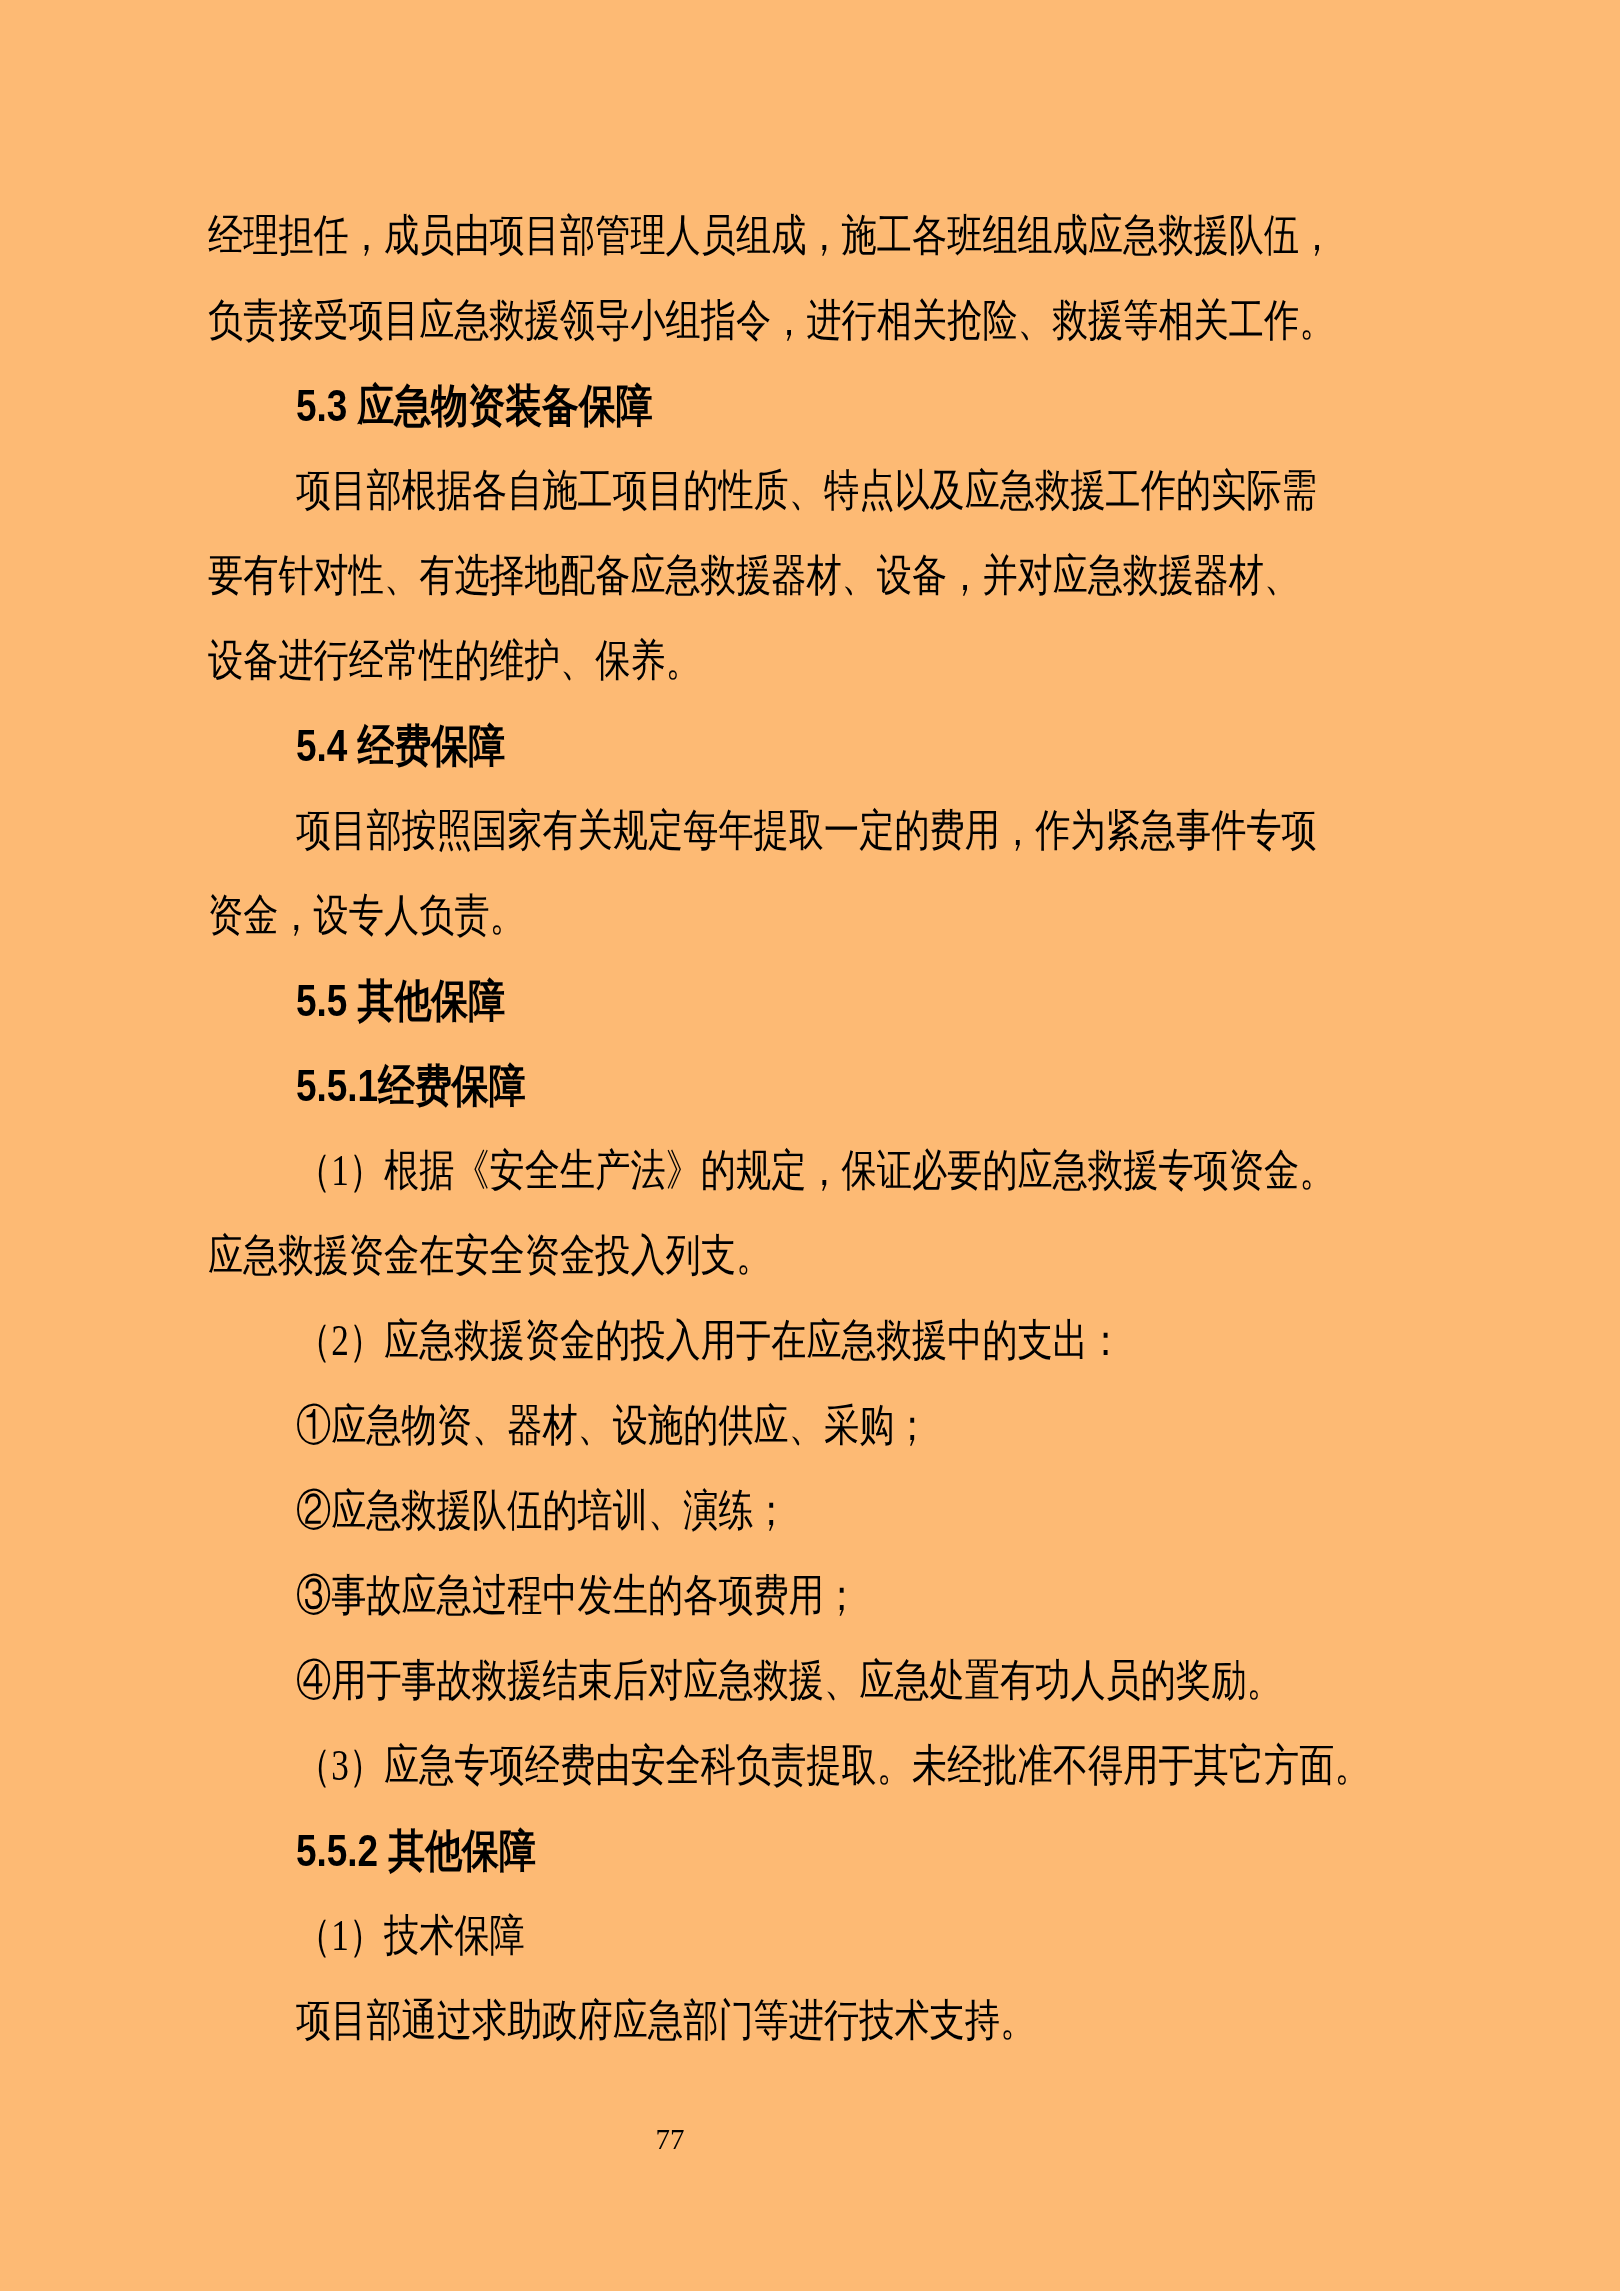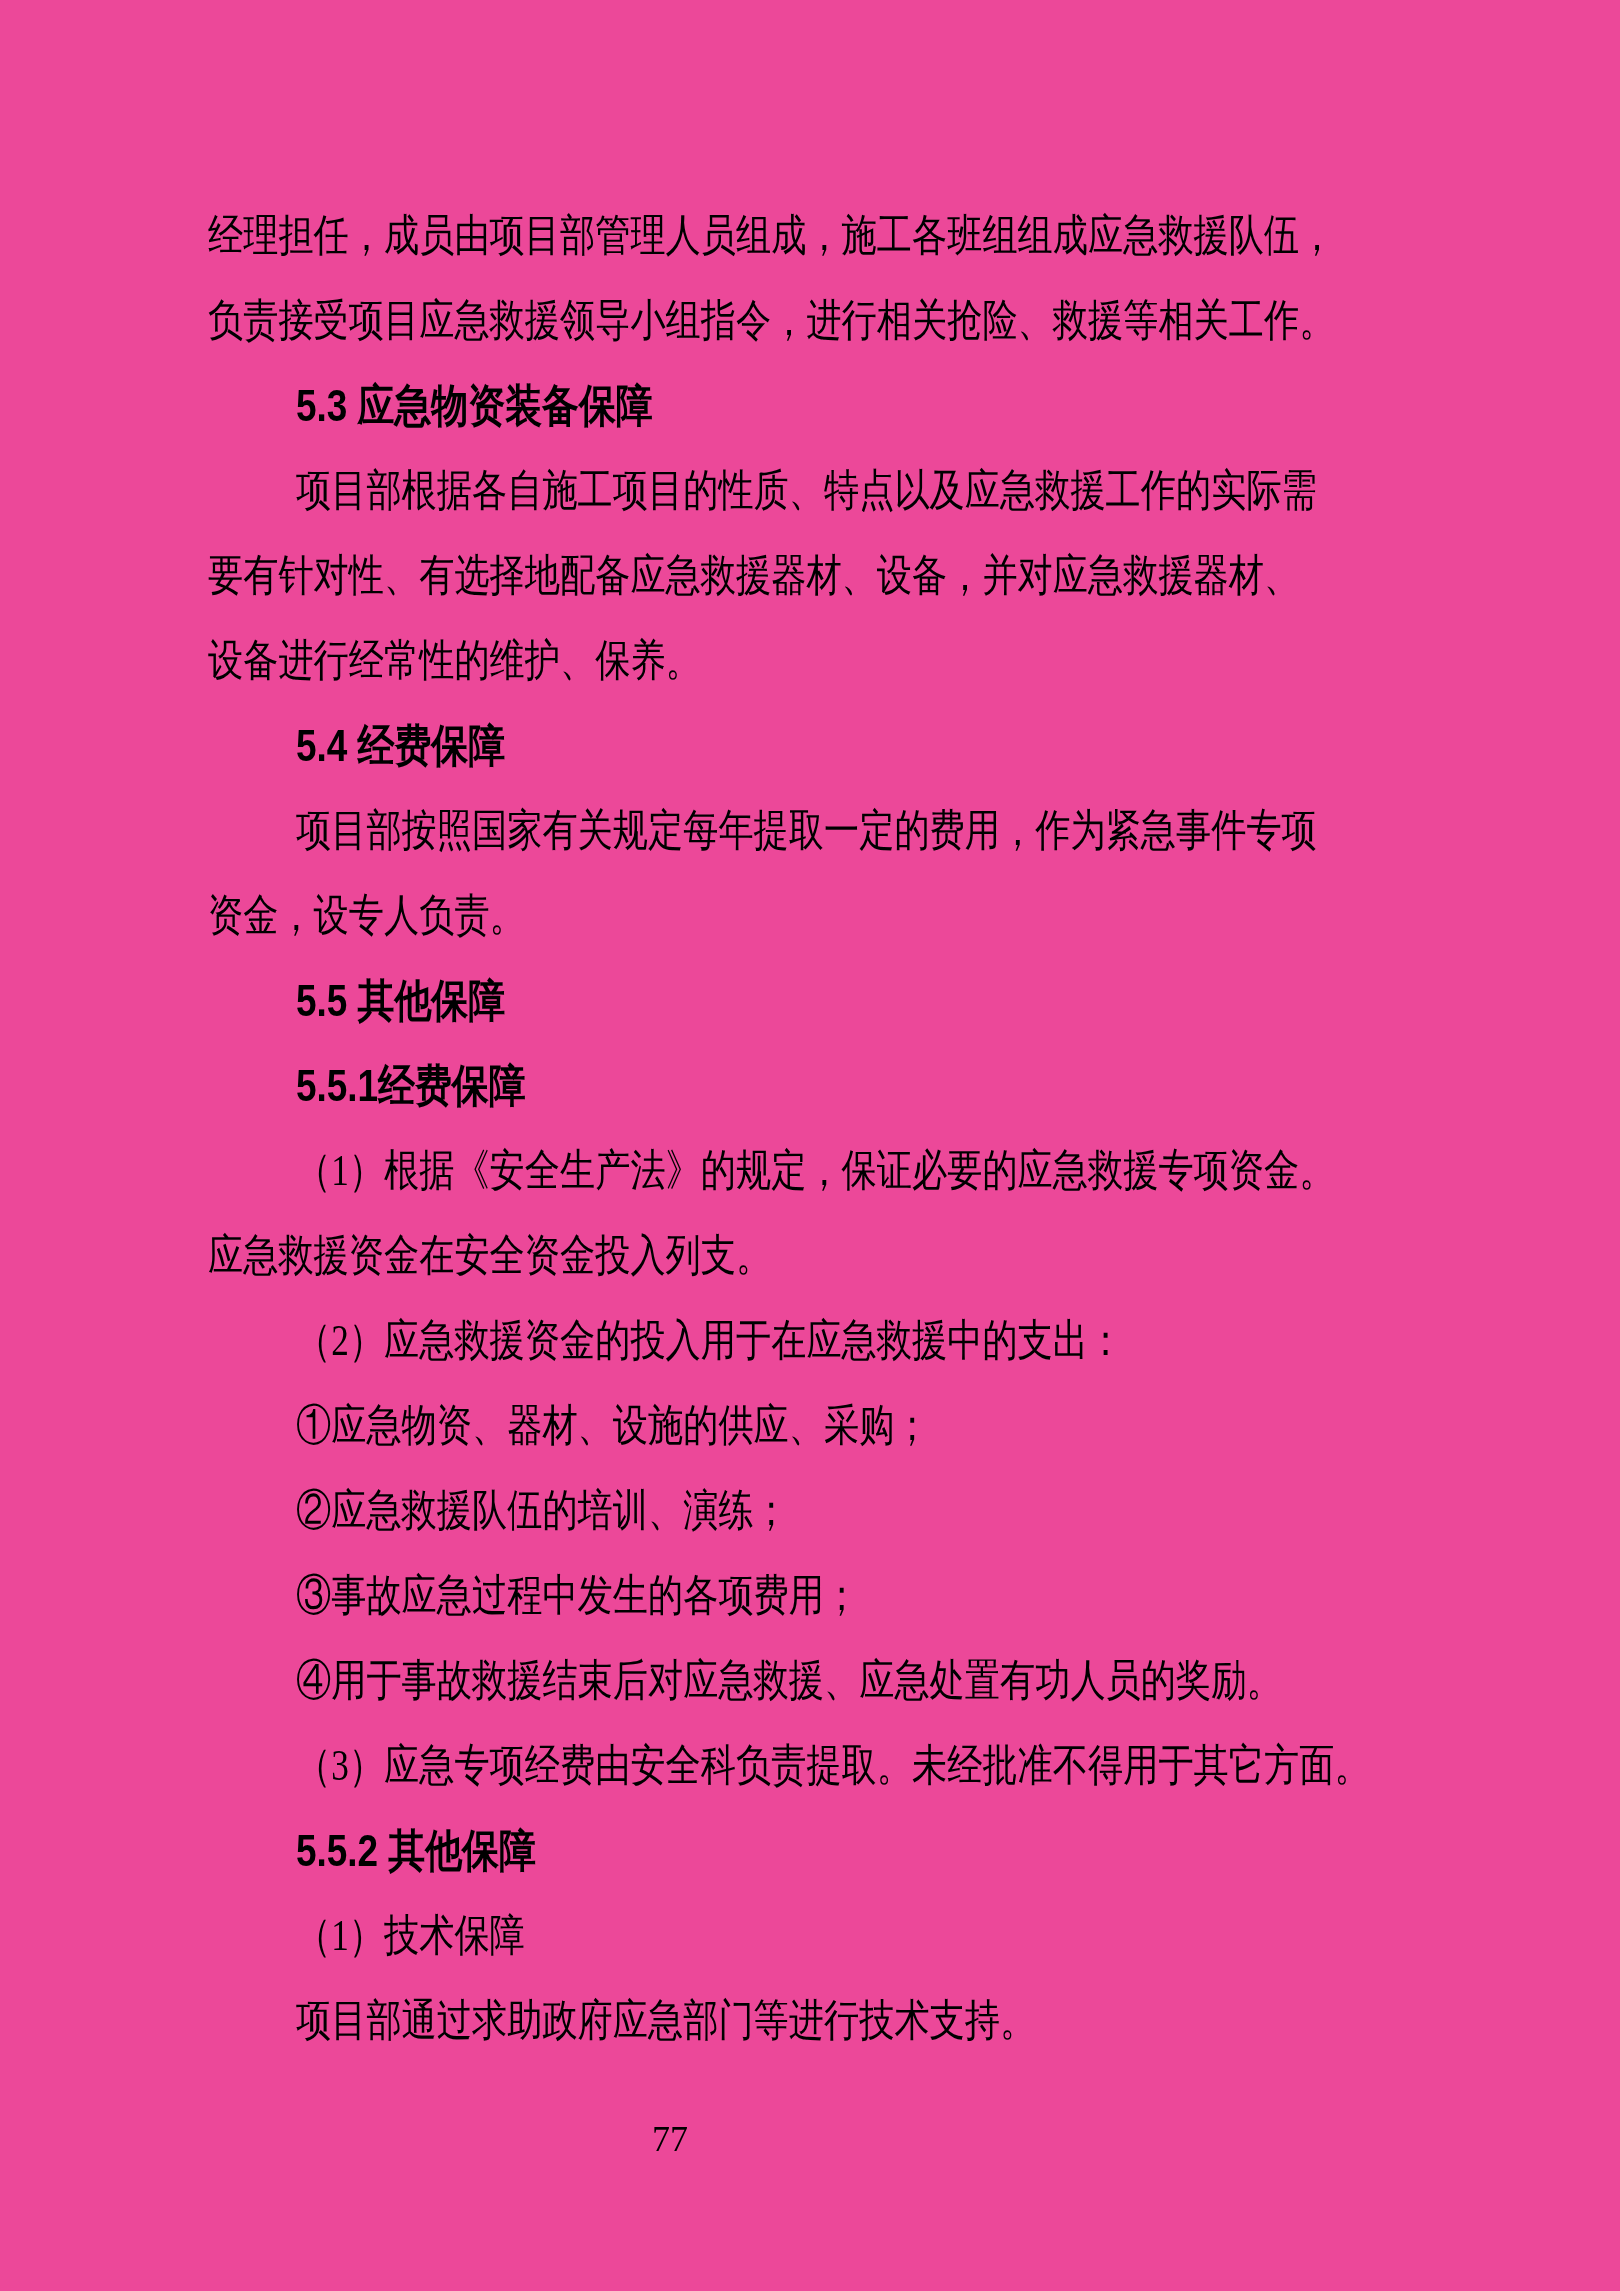--- a/index.html
+++ b/index.html
@@ -4,21 +4,21 @@
 <style>
   html, body { margin: 0; padding: 0; }
   body {
     width: 1620px; height: 2292px;
     background: #ffffff;
     font-family: "Liberation Serif", serif;
   }
   .page {
     position: relative;
     width: 1620px; height: 2292px;
-    background: #ec4899;
+    background: #fdba74;
     color: #000000;
     overflow: hidden;
   }
   .content {
     position: absolute;
     left: 208px; top: 193px;
   }
   .line {
     height: 85px;
     line-height: 85px;
@@ -36,21 +36,21 @@
     font-weight: bold;
     font-family: "Liberation Sans", sans-serif;
     font-size: 45px;
     transform: scaleX(0.82);
   }
   .page-number {
     position: absolute;
     top: 2125px; left: 0;
     width: 1340px;
     text-align: center;
-    font-size: 36px;
+    font-size: 29px;
     line-height: 29px;
     font-family: "Liberation Serif", serif;
     color: #000000;
   }
 </style>
 </head>
 <body>
 
 <div class="page">
   <div class="content">

